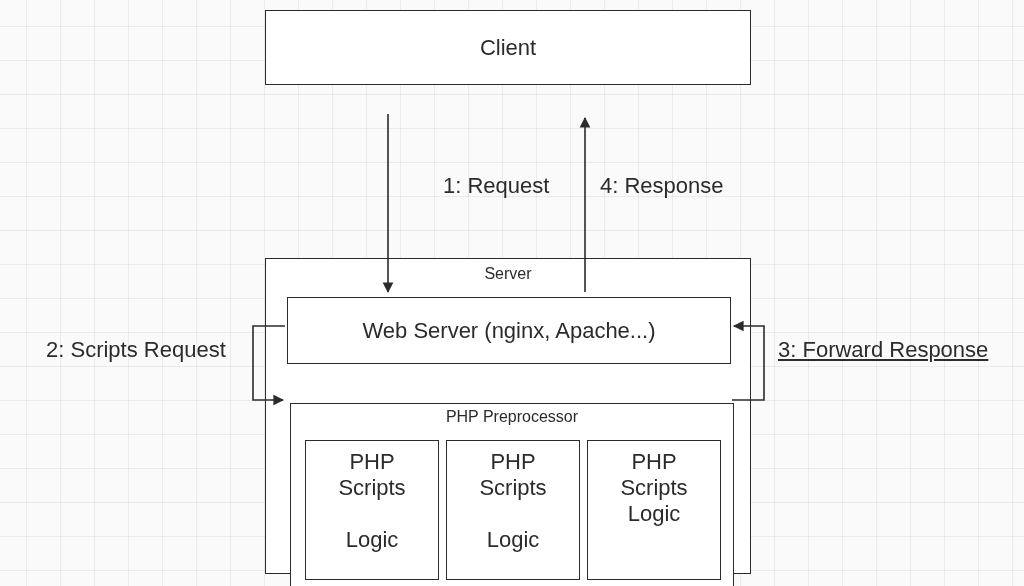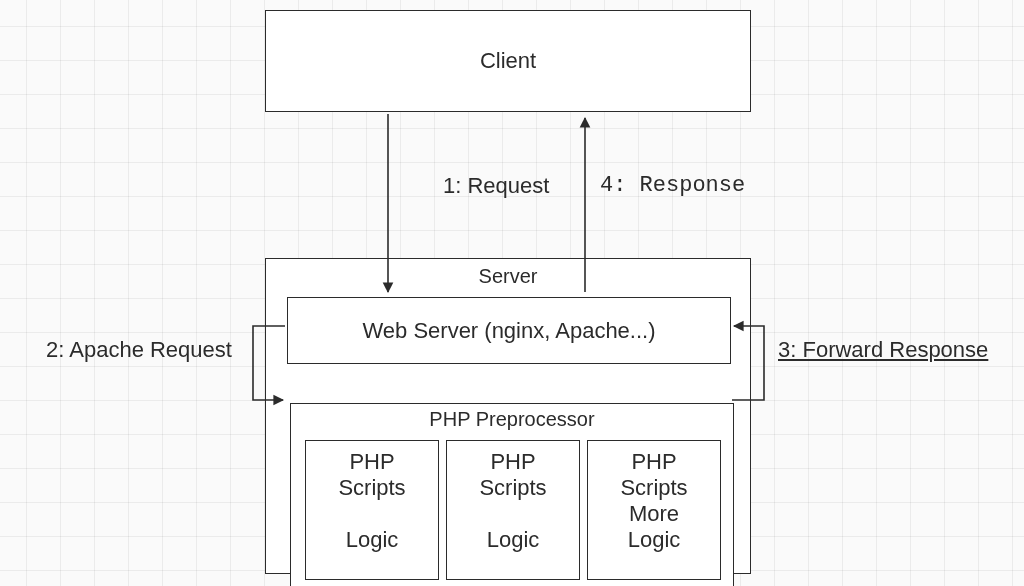--- a/index.html
+++ b/index.html
@@ -38,36 +38,36 @@
   .centered {
     display: flex;
     align-items: center;
     justify-content: center;
     text-align: center;
   }
   .title-inside {
     position: absolute;
     left: 0; right: 0;
     text-align: center;
-    font-size: 20px;
+    font-size: 16px;
   }
   svg.arrows {
     position: absolute;
     left: 0; top: 0;
     width: 1024px;
     height: 586px;
     pointer-events: none;
   }
 </style>
 </head>
 <body>
 
 <div class="canvas">
 
-  <div class="box centered" style="left:265px; top:10px; width:486px; height:102px;">
+  <div class="box centered" style="left:265px; top:10px; width:486px; height:75px;">
     <span class="label" style="position:static;">Client</span>
   </div>
 
   <div class="box" style="left:265px; top:258px; width:486px; height:316px;">
     <div class="title-inside" style="top:6px;">Server</div>
 
     <div class="box centered" style="left:21px; top:38px; width:444px; height:67px;">
       <span class="label" style="position:static;">Web Server (nginx, Apache...)</span>
     </div>
 
@@ -84,31 +84,30 @@
       <div class="box" style="left:155px; top:36px; width:134px; height:140px; text-align:center;">
         <div class="label" style="position:static; display:block; margin-top:8px;">PHP</div>
         <div class="label" style="position:static; display:block;">Scripts</div>
         <div class="label" style="position:static; display:block; height:26px;"></div>
         <div class="label" style="position:static; display:block;">Logic</div>
       </div>
 
       <div class="box" style="left:296px; top:36px; width:134px; height:140px; text-align:center;">
         <div class="label" style="position:static; display:block; margin-top:8px;">PHP</div>
         <div class="label" style="position:static; display:block;">Scripts</div>
-        <div class="label" style="position:static; display:block;">More</div>
         <div class="label" style="position:static; display:block;">Logic</div>
       </div>
     </div>
   </div>
 
   <span class="label" style="left:398px; top:173px;margin-left:45px;">1: Request</span>
 
-  <span class="label" style="left:600px; top:173px;font-family:Liberation Mono, monospace;">4: Response</span>
+  <span class="label" style="left:600px; top:173px;">4: Response</span>
 
-  <span class="label" style="left:46px; top:337px;">2: Apache Request</span>
+  <span class="label" style="left:46px; top:337px;">2: Scripts Request</span>
 
   <span class="label" style="left:778px; top:337px;text-decoration:underline;">3: Forward Response</span>
 
   <svg class="arrows">
     <defs>
       <marker id="ah" viewBox="0 0 12 12" refX="10" refY="6" markerWidth="8" markerHeight="8" orient="auto-start-reverse">
         <path d="M1,1 L11,6 L1,11 z" fill="#2b2b2b"></path>
       </marker>
     </defs>
 

